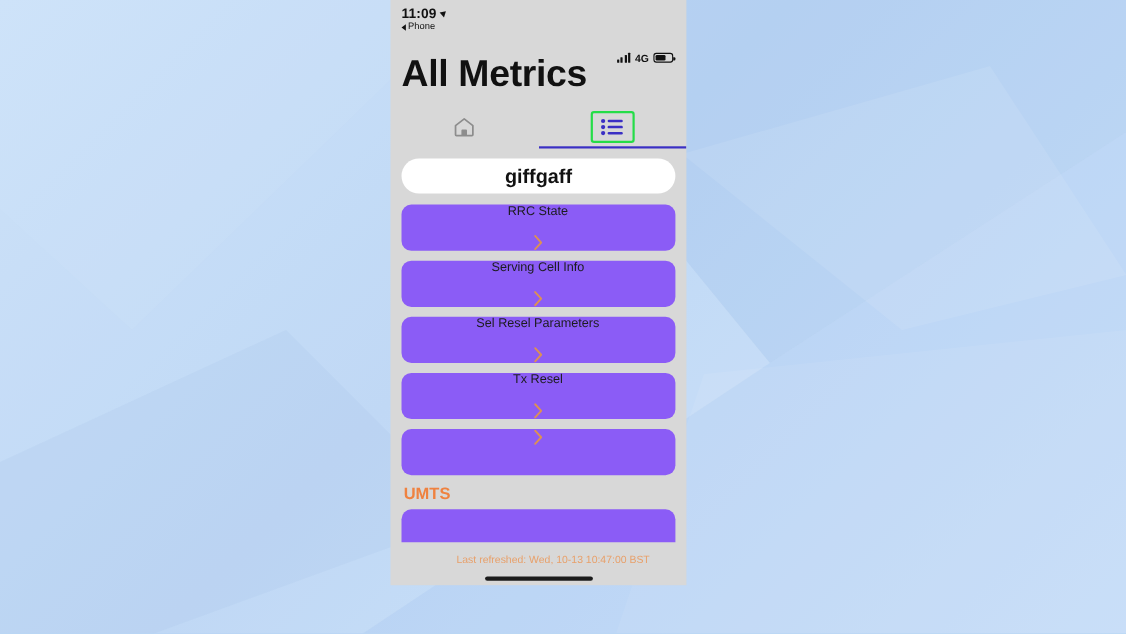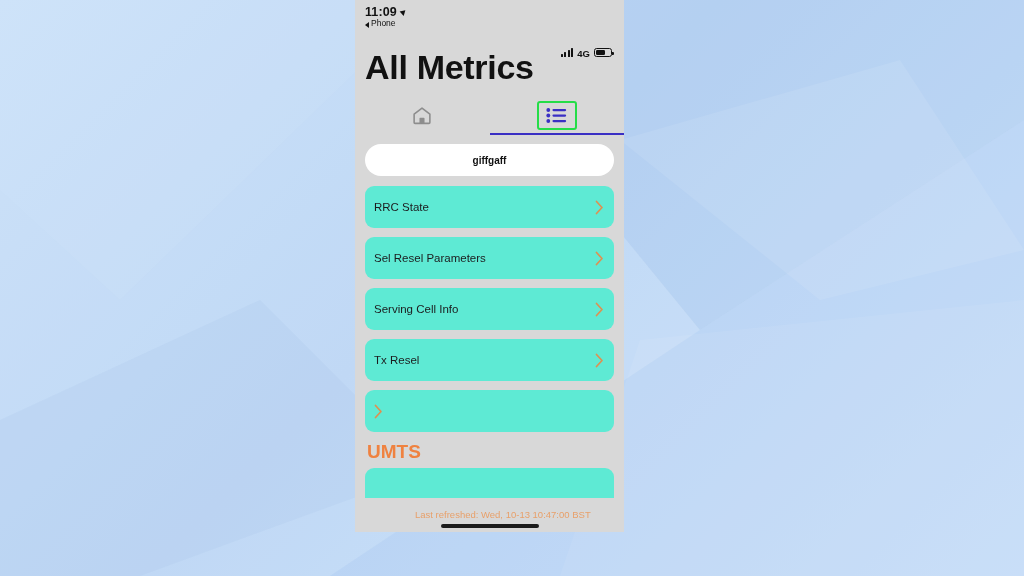--- a/index.html
+++ b/index.html
@@ -106,40 +106,41 @@
   }
   .list-ico svg { display:block; }
 
   
   .content { padding:9px 10px 0 10px; }
   .carrier-card {
     background:#fff; border-radius:17px;
     height:32px; display:flex; align-items:center; justify-content:center;
     margin-bottom:10px;
   }
-  .carrier-card span { font-size:10px; font-weight:bold; color:#111; }
+  .carrier-card span { font-size:18px; font-weight:bold; color:#111; }
 
   .row {
-    background:#5eead4; border-radius:9px;
+    background:#8b5cf6; border-radius:9px;
     height:42px;
     display:flex; align-items:center;
     padding:0 10px 0 9px;
     margin-bottom:9px;
     position:relative;
+    flex-direction:column;
   }
   .row.selected {
     border:2.5px solid #25dd48;
     border-radius:6px;
     height:44px;
   }
   .row-label { font-size:11.5px; color:#1c1c1e; flex:1; }
   .chev svg { display:block; }
 
   .section-head {
-    font-size:19px; font-weight:bold; color:#ef8240;
+    font-size:15px; font-weight:bold; color:#ef8240;
     margin:4px 0 5px 2px;
   }
   .row.partial { height:30px; border-radius:9px 9px 0 0; margin-bottom:0; }
 
   .refreshed {
     font-size:9.5px; color:#e8a06a;
     margin:11px 0 0 2px;
     padding-left:48px;
   }
 
@@ -226,30 +227,30 @@
     <div class="row">
       <span class="row-label">RRC State</span>
       <span class="chev">
         <svg width="9" height="15" viewBox="0 0 9 15" fill="none" stroke="#dd9152" stroke-width="1.7" stroke-linecap="round" stroke-linejoin="round">
             <path d="M1.5 1.5 L7 7.5 L1.5 13.5"></path>
           </svg>
       </span>
     </div>
 
     <div class="row">
+      <span class="row-label">Serving Cell Info</span>
+      <span class="chev">
+        <svg width="9" height="15" viewBox="0 0 9 15" fill="none" stroke="#dd9152" stroke-width="1.7" stroke-linecap="round" stroke-linejoin="round">
+            <path d="M1.5 1.5 L7 7.5 L1.5 13.5"></path>
+          </svg>
+      </span>
+    </div>
+
+    <div class="row">
       <span class="row-label">Sel Resel Parameters</span>
-      <span class="chev">
-        <svg width="9" height="15" viewBox="0 0 9 15" fill="none" stroke="#dd9152" stroke-width="1.7" stroke-linecap="round" stroke-linejoin="round">
-            <path d="M1.5 1.5 L7 7.5 L1.5 13.5"></path>
-          </svg>
-      </span>
-    </div>
-
-    <div class="row">
-      <span class="row-label">Serving Cell Info</span>
       <span class="chev">
         <svg width="9" height="15" viewBox="0 0 9 15" fill="none" stroke="#dd9152" stroke-width="1.7" stroke-linecap="round" stroke-linejoin="round">
             <path d="M1.5 1.5 L7 7.5 L1.5 13.5"></path>
           </svg>
       </span>
     </div>
 
 
     <div class="row">
       <span class="row-label">Tx Resel</span>

